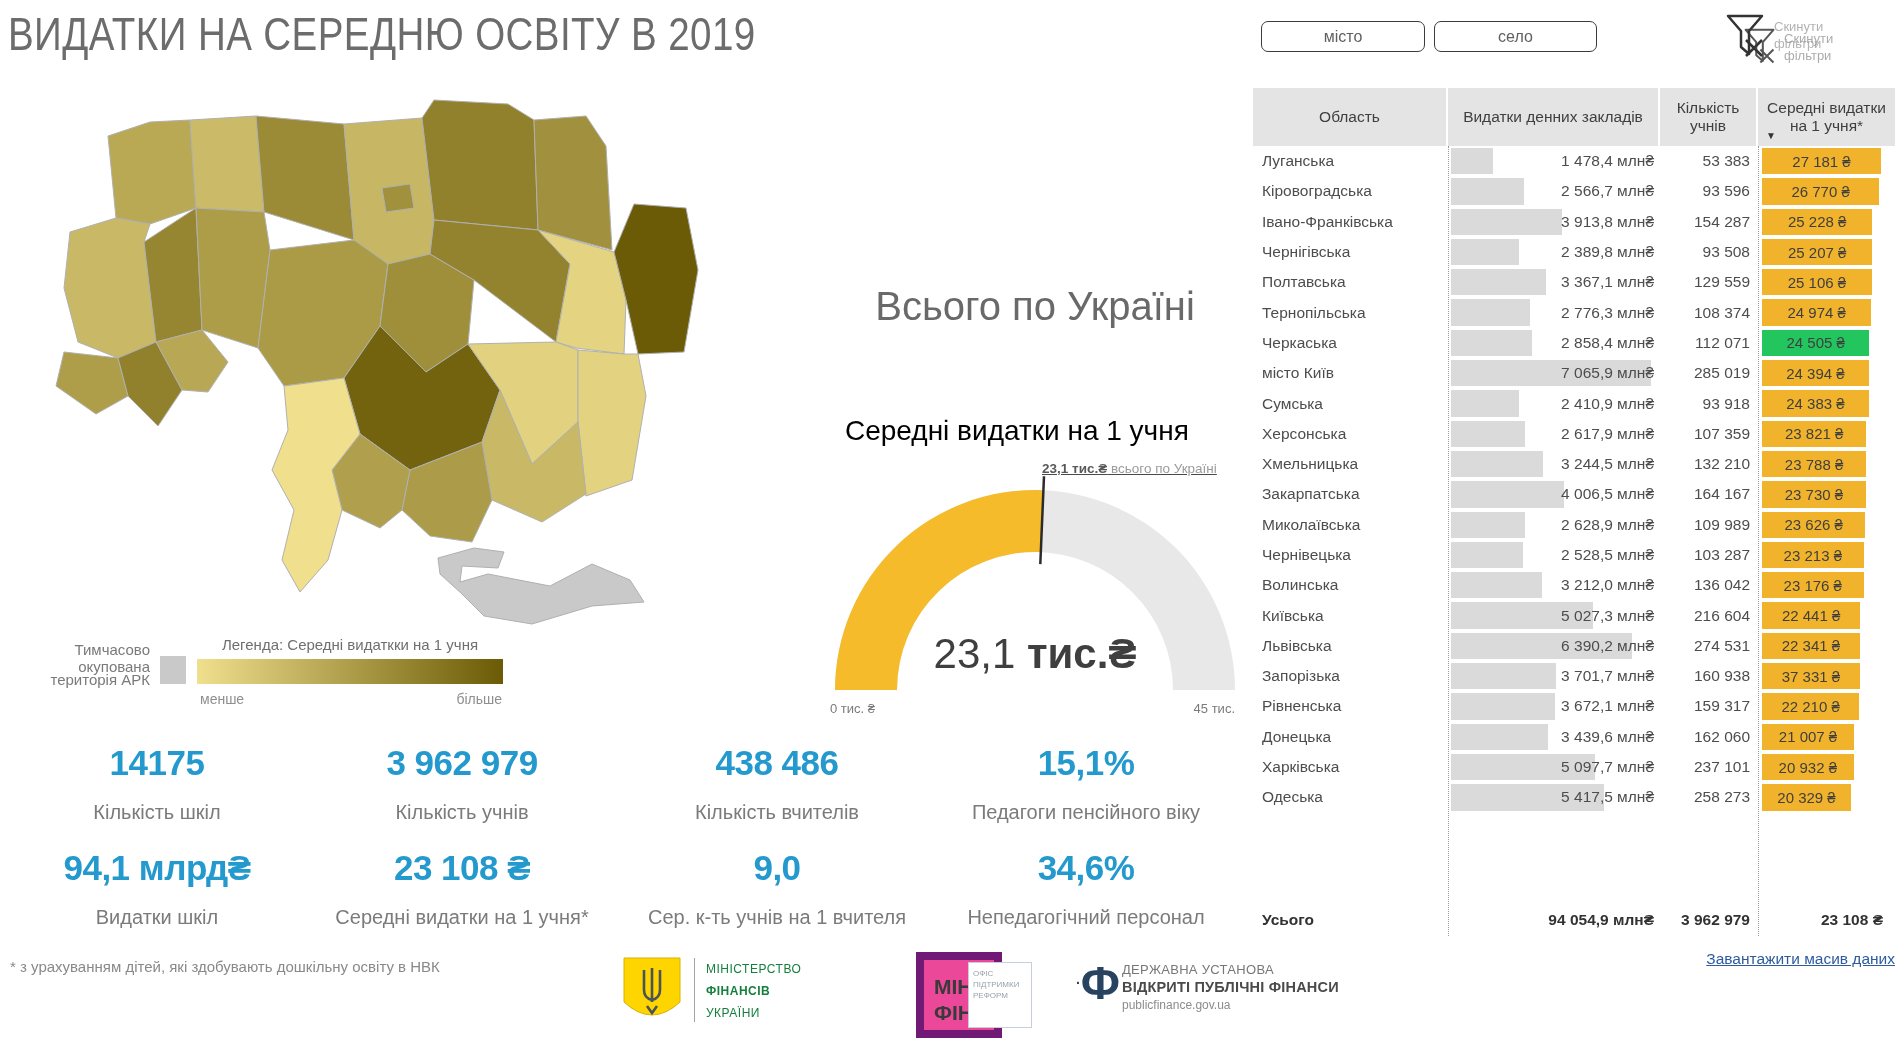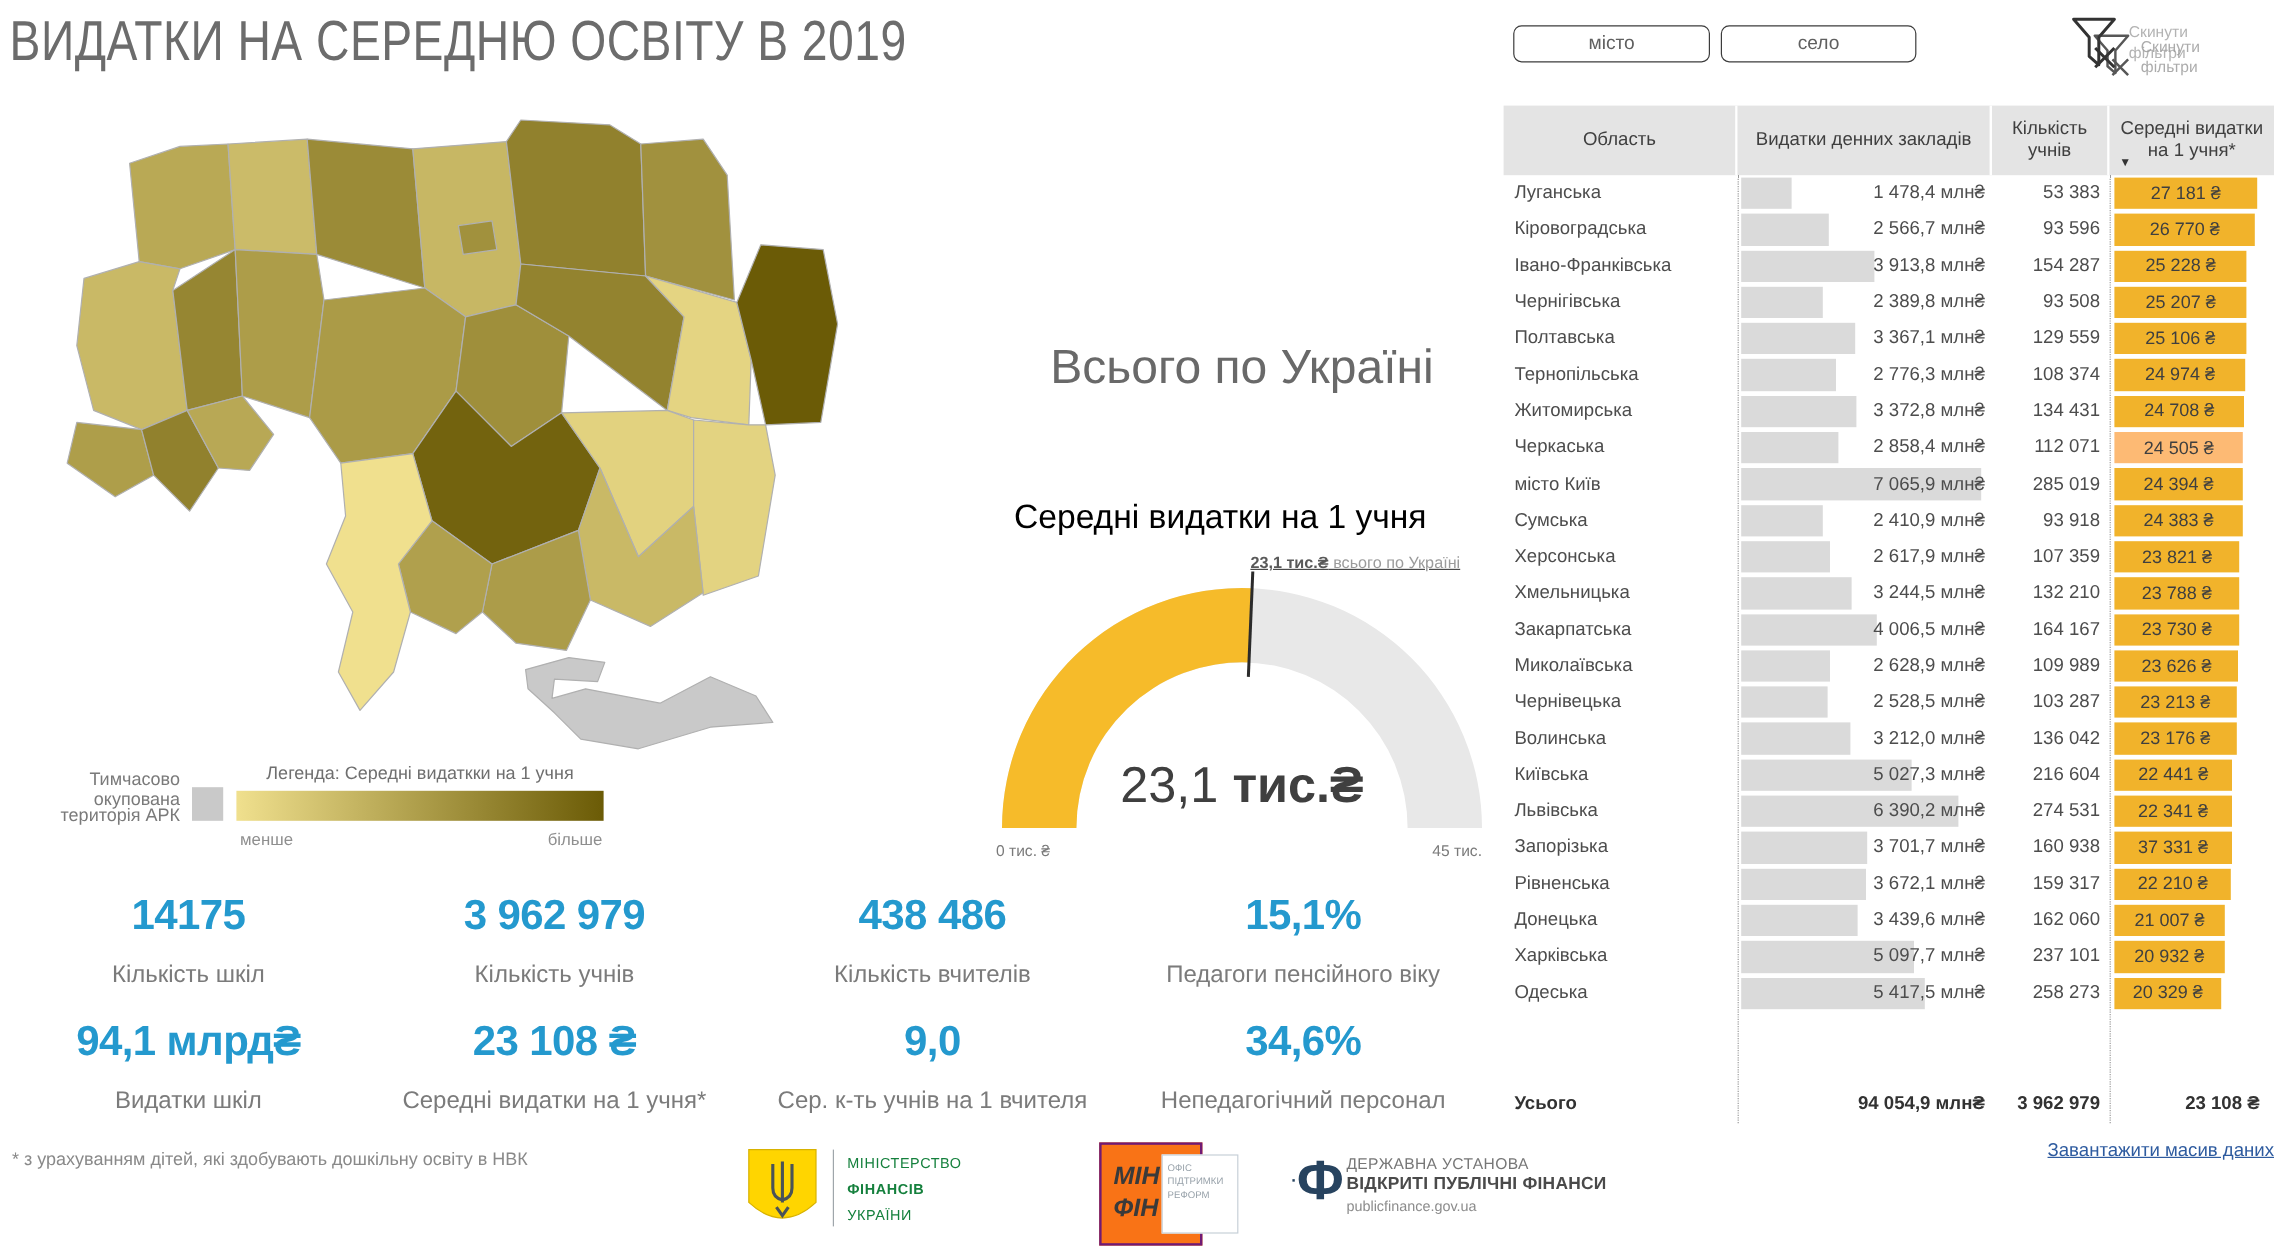--- a/index.html
+++ b/index.html
@@ -64,21 +64,21 @@
   .dot-sep{position:absolute;top:58px;height:790px;width:0;border-left:1px dotted #9b9b9b;}
 
   .download-link{font-size:15.5px;color:#2e5b9f;text-decoration:underline;white-space:nowrap;cursor:pointer;}
 
   .footnote{font-size:15px;color:#898989;white-space:nowrap;}
 
   
   .mf-text{font-size:12px;line-height:22px;color:#15803d;letter-spacing:.5px;}
   .mf-text .b{font-weight:700;}
   .mf-divider{width:1px;height:64px;background:#9fa6ab;}
-  .minfin2-card{width:86px;height:86px;border:2px solid #701a75;background:#f97316;box-sizing:border-box;font-style:italic;}
+  .minfin2-card{width:86px;height:86px;border:8px solid #701a75;background:#ec4899;box-sizing:border-box;}
   .minfin2-txt{font-size:21px;font-weight:700;color:#3a3a3a;line-height:26px;}
   .opr-box{width:64px;height:66px;background:#fff;border:1px solid #c7d0d8;box-sizing:border-box;
            font-size:8px;color:#98a2aa;line-height:11px;padding:5px 4px;}
   .opf-glyph{font-size:46px;font-weight:700;color:#27435f;line-height:46px;}
   .opf-l1{font-size:13px;color:#777;letter-spacing:.3px;}
   .opf-l2{font-size:14.5px;font-weight:700;color:#4a4a4a;letter-spacing:.2px;}
   .opf-l3{font-size:12px;color:#8c8c8c;}
 
   svg polygon{stroke:#b0b0b0;stroke-width:1;stroke-linejoin:round;cursor:pointer;}
 </style>
@@ -308,39 +308,28 @@
           <div class="c2">
             <div class="gbar" style="width: 78.6px;"></div>
             <span class="val">2 776,3 млн₴</span>
           </div>
           <div class="c3">108 374</div>
           <div class="c4">
             <div class="ybar" style="width: 109.3px; background: rgb(241, 179, 43);">24 974 ₴</div>
           </div>
         </div>
         <div class="t-row">
-          <div class="c1">Житомирська</div>
-          <div class="c2">
-            <div class="gbar" style="width: 95.5px;"></div>
-            <span class="val">3 372,8 млн₴</span>
-          </div>
-          <div class="c3">134 431</div>
-          <div class="c4">
-            <div class="ybar" style="width: 108.2px; background: rgb(241, 179, 43);">24 708 ₴</div>
-          </div>
-        </div>
-        <div class="t-row">
           <div class="c1">Черкаська</div>
           <div class="c2">
             <div class="gbar" style="width: 80.9px;"></div>
             <span class="val">2 858,4 млн₴</span>
           </div>
           <div class="c3">112 071</div>
           <div class="c4">
-            <div class="ybar" style="width: 107.3px; background: #fdba74;">24 505 ₴</div>
+            <div class="ybar" style="width: 107.3px; background: #22c55e;">24 505 ₴</div>
           </div>
         </div>
         <div class="t-row">
           <div class="c1">місто Київ</div>
           <div class="c2">
             <div class="gbar" style="width: 200px;"></div>
             <span class="val">7 065,9 млн₴</span>
           </div>
           <div class="c3">285 019</div>
           <div class="c4">

